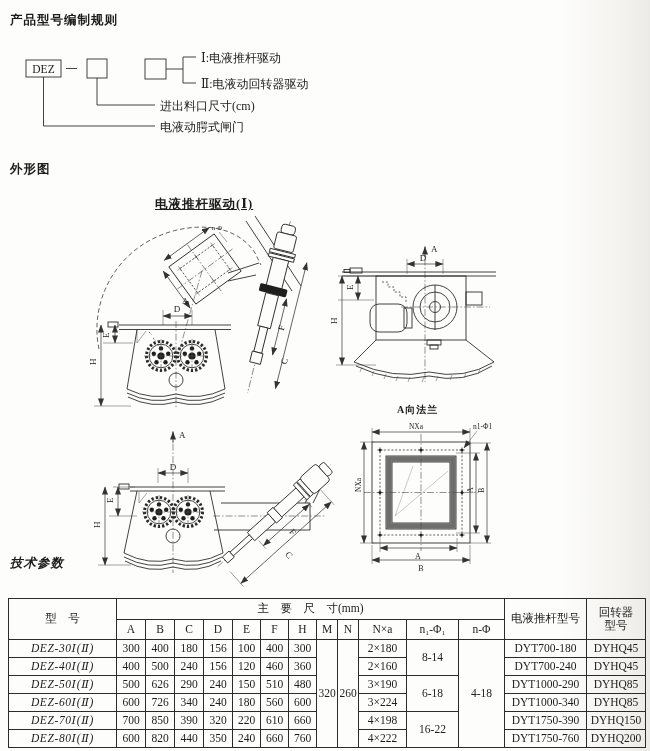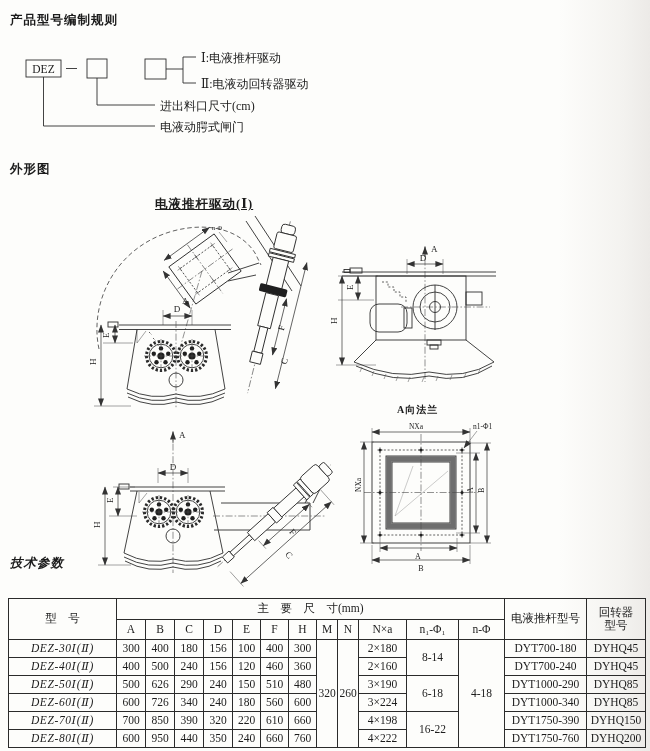--- a/index.html
+++ b/index.html
@@ -449,21 +449,21 @@
         <td>610</td>
         <td>660</td>
         <td>4×198</td>
         <td rowspan="2">16-22</td>
         <td>DYT1750-390</td>
         <td>DYHQ150</td>
       </tr>
       <tr>
         <td class="model">DEZ-80Ⅰ(Ⅱ)</td>
         <td>600</td>
-        <td>950</td>
+        <td>820</td>
         <td>440</td>
         <td>350</td>
         <td>240</td>
         <td>660</td>
         <td>760</td>
         <td>4×222</td>
         <td>DYT1750-760</td>
         <td>DYHQ200</td>
       </tr>
     </tbody>

